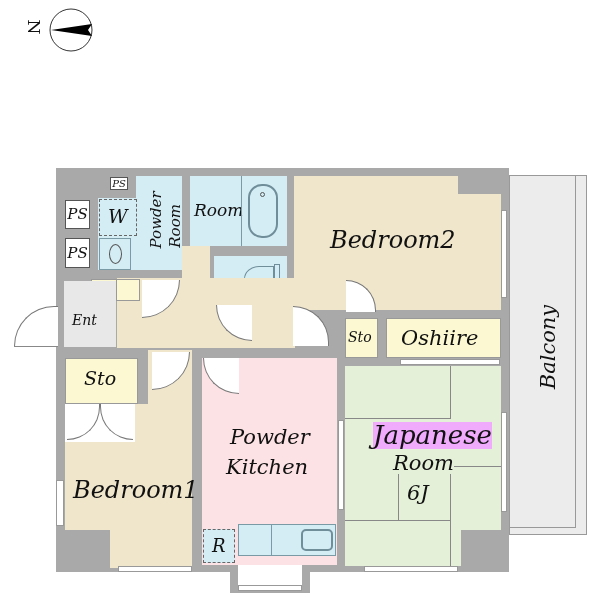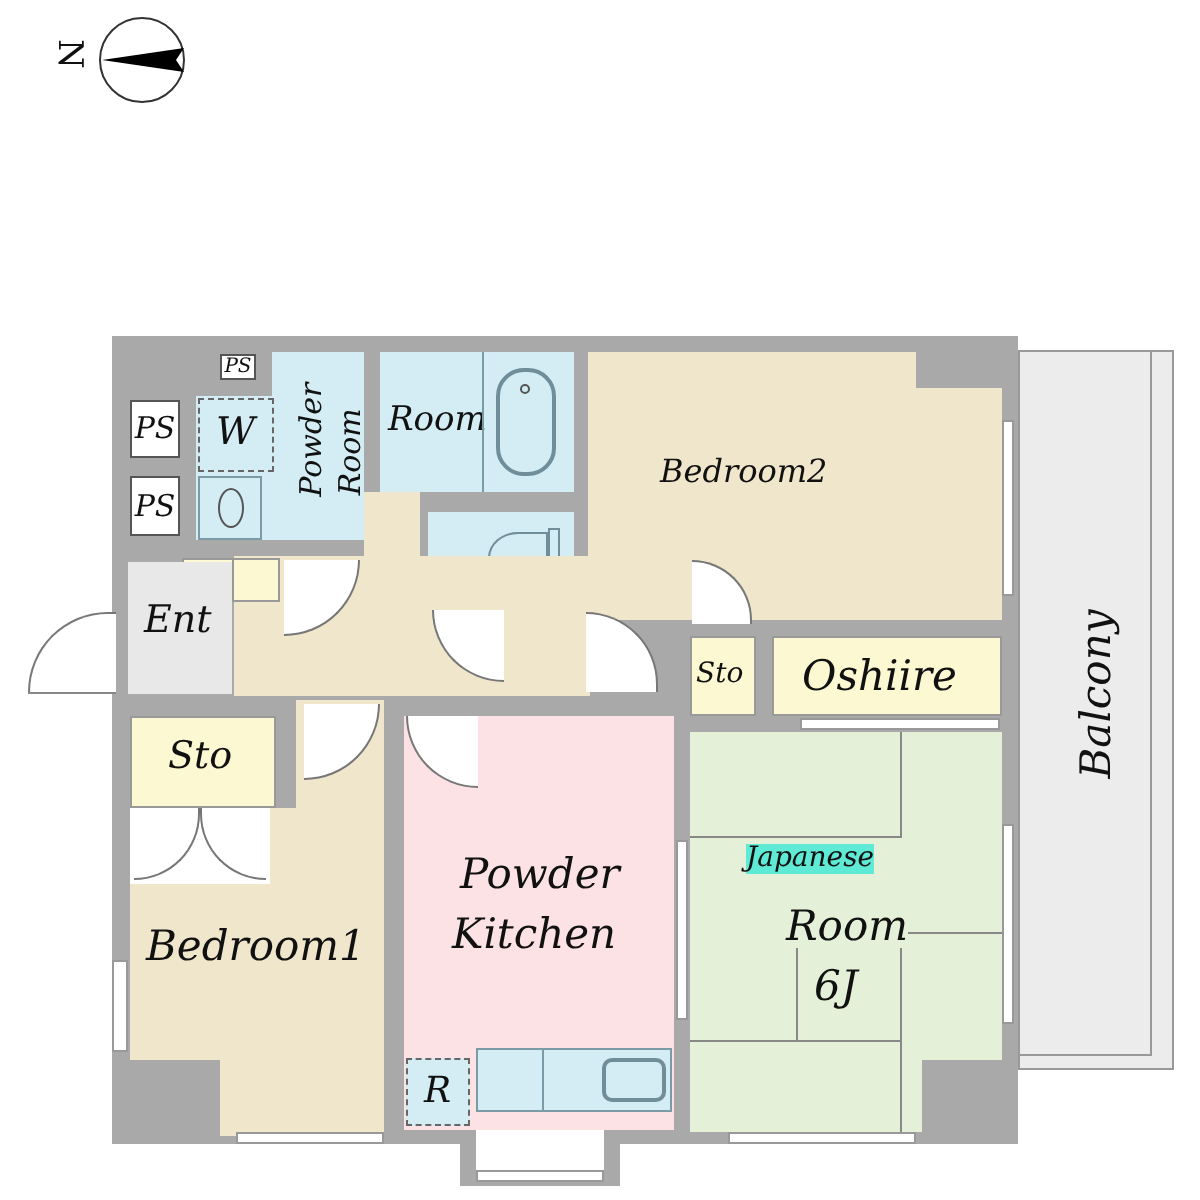--- a/index.html
+++ b/index.html
@@ -27,21 +27,21 @@
 
 <div class="abs" style="left:509px;top:168px;width:91px;height:8px;background:#fff;"></div>
 
 <div class="room" style="left:509px;top:175px;width:78px;height:360px;background:#ececec;border:1px solid #999;">
   <div class="abs" style="left:0;top:0;width:66px;height:352px;border-right:1px solid #999;border-bottom:1px solid #999;"></div>
   <span class="lbl" style="left:-4px;top:160px;font-size:21px;transform:rotate(-90deg);">Balcony</span>
 </div>
 
 <div class="room" style="left:294px;top:176px;width:207px;height:134px;background:#f0e6cc;">
   <div class="abs wall" style="left:164px;top:0;width:43px;height:18px;"></div>
-  <span class="lbl" style="left:36px;top:52px;font-size:16px;text-align:center;">Bedroom2</span>
+  <span class="lbl" style="left:36px;top:52px;font-size:24px;text-align:center;">Bedroom2</span>
 </div>
 
 <div class="win" style="left:501px;top:210px;width:6px;height:88px;"></div>
 
 <div class="room" style="left:190px;top:176px;width:97px;height:70px;background:#d4ecf4;">
   <span class="lbl" style="left:4px;top:26px;font-size:17px;">Room</span>
   <div class="abs" style="left:51px;top:0;width:46px;height:70px;border-left:1px solid #7a9aa5;">
     <div class="abs" style="left:6px;top:8px;width:30px;height:54px;border:2px solid #6f8e99;border-radius:14px;"></div>
     <div class="abs" style="left:18px;top:16px;width:5px;height:5px;border:1px solid #555;border-radius:50%;"></div>
   </div>
@@ -73,21 +73,21 @@
 
 <div class="room" style="left:117px;top:278px;width:178px;height:70px;background:#f0e6cc;"></div>
 <div class="room" style="left:182px;top:246px;width:28px;height:34px;background:#f0e6cc;"></div>
 <div class="room" style="left:250px;top:296px;width:44px;height:52px;background:#f0e6cc;"></div>
 
 <div class="abs" style="left:91px;top:279px;width:49px;height:22px;background:#fbf8d2;border:1px solid #999;">
   <div class="abs" style="left:24px;top:0;width:1px;height:20px;background:#999;"></div>
 </div>
 
 <div class="room" style="left:64px;top:281px;width:52px;height:66px;background:#e8e8e8;">
-  <span class="lbl" style="left:8px;top:20px;font-size:19px;">Ent</span>
+  <span class="lbl" style="left:8px;top:32px;font-size:14px;">Ent</span>
 </div>
 
 <div class="abs" style="left:14px;top:306px;width:44px;height:40px;border:1px solid #777;border-right:none;border-bottom:none;border-radius:44px 0 0 0;background:#fff;"></div>
 <div class="line" style="left:14px;top:346px;width:44px;height:1px;"></div>
 
 <div class="abs" style="left:142px;top:280px;width:38px;height:38px;border:1px solid #777;border-top:none;border-left:none;border-radius:0 0 38px 0;background:#fff;"></div>
 
 <div class="abs" style="left:216px;top:305px;width:36px;height:36px;border:1px solid #777;border-top:none;border-right:none;border-radius:0 0 0 36px;background:#fff;"></div>
 
 <div class="abs" style="left:293px;top:306px;width:36px;height:40px;border:1px solid #777;border-left:none;border-bottom:none;border-radius:0 40px 0 0;background:#fff;"></div>
@@ -105,21 +105,21 @@
 <div class="room" style="left:65px;top:358px;width:73px;height:46px;background:#fbf8d2;border:1px solid #999;">
   <span class="lbl" style="left:18px;top:10px;font-size:19px;">Sto</span>
 </div>
 <div class="abs" style="left:138px;top:358px;width:10px;height:46px;"></div>
 
 <div class="room" style="left:65px;top:404px;width:127px;height:164px;background:#f0e6cc;">
   <div class="abs" style="left:0;top:0;width:70px;height:38px;background:#fff;"></div>
   <div class="abs" style="left:2px;top:0;width:33px;height:36px;border:1px solid #777;border-top:none;border-left:none;border-radius:0 0 33px 0;"></div>
   <div class="abs" style="left:35px;top:0;width:33px;height:36px;border:1px solid #777;border-top:none;border-right:none;border-radius:0 0 0 33px;"></div>
   <div class="abs wall" style="left:0;top:126px;width:45px;height:38px;"></div>
-  <span class="lbl" style="left:8px;top:58px;font-size:21px;">Bedroom1</span>
+  <span class="lbl" style="left:8px;top:74px;font-size:24px;">Bedroom1</span>
 </div>
 
 <div class="room" style="left:148px;top:350px;width:44px;height:56px;background:#f0e6cc;"></div>
 <div class="abs" style="left:152px;top:352px;width:38px;height:38px;border:1px solid #777;border-top:none;border-left:none;border-radius:0 0 38px 0;background:#fff;"></div>
 
 <div class="win" style="left:56px;top:480px;width:8px;height:46px;"></div>
 <div class="win" style="left:118px;top:566px;width:74px;height:6px;"></div>
 
 <div class="room" style="left:202px;top:358px;width:135px;height:207px;background:#fce2e4;">
   <div class="abs" style="left:1px;top:0;width:36px;height:36px;border:1px solid #777;border-top:none;border-right:none;border-radius:0 0 0 36px;background:#fff;"></div>
@@ -142,21 +142,21 @@
 
 <div class="room" style="left:345px;top:366px;width:156px;height:200px;background:#e4f1d8;">
   <div class="abs wall" style="left:116px;top:164px;width:40px;height:36px;"></div>
 
   <div class="line" style="left:105px;top:0;width:1px;height:52px;"></div>
   <div class="line" style="left:0;top:52px;width:106px;height:1px;"></div>
   <div class="line" style="left:53px;top:100px;width:103px;height:1px;"></div>
   <div class="line" style="left:53px;top:100px;width:1px;height:54px;"></div>
   <div class="line" style="left:105px;top:100px;width:1px;height:100px;"></div>
   <div class="line" style="left:0;top:154px;width:106px;height:1px;"></div>
-  <span class="lbl" style="left:28px;top:56px;font-size:14px;background:#5eead4;">Japanese</span>
+  <span class="lbl" style="left:28px;top:56px;font-size:26px;background:#f0abfc;">Japanese</span>
   <span class="lbl" style="left:48px;top:86px;font-size:21px;background:#e4f1d8;">Room</span>
   <span class="lbl" style="left:62px;top:116px;font-size:21px;background:#e4f1d8;">6J</span>
 </div>
 
 <div class="win" style="left:400px;top:359px;width:100px;height:6px;"></div>
 <div class="win" style="left:501px;top:412px;width:6px;height:100px;"></div>
 <div class="win" style="left:364px;top:566px;width:94px;height:6px;"></div>
 <div class="win" style="left:338px;top:420px;width:6px;height:90px;"></div>
 
 </body></html>

